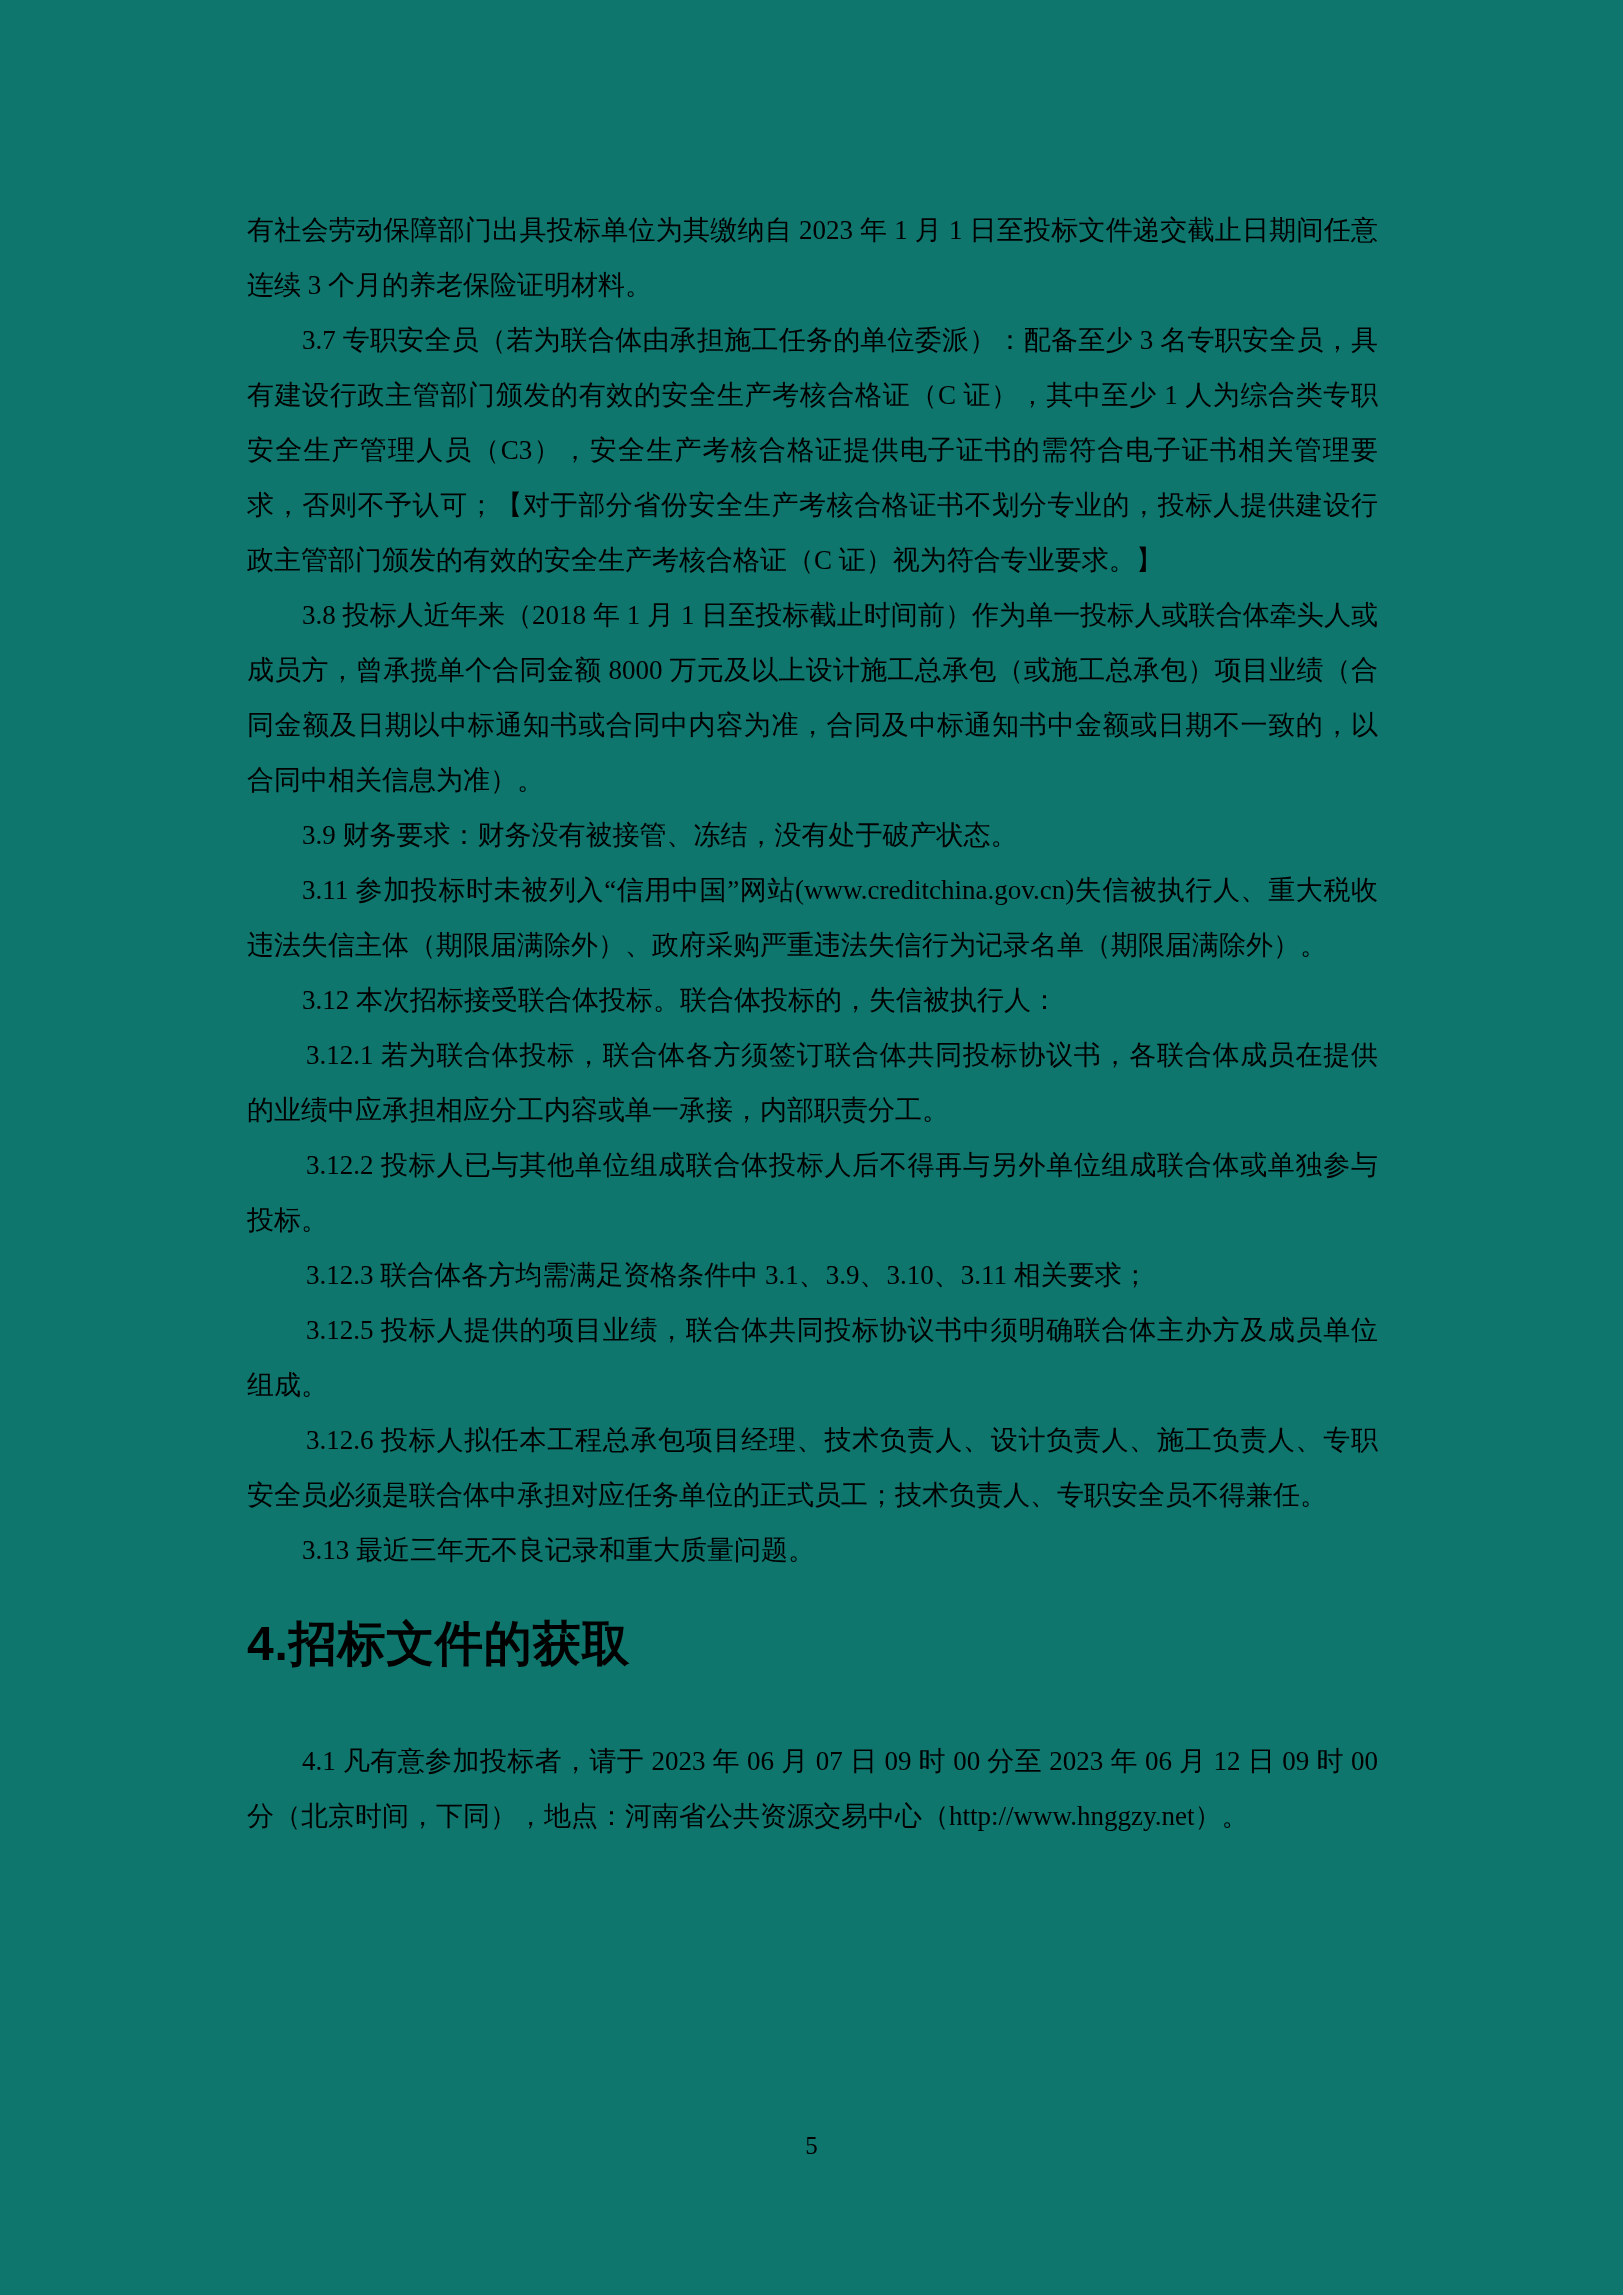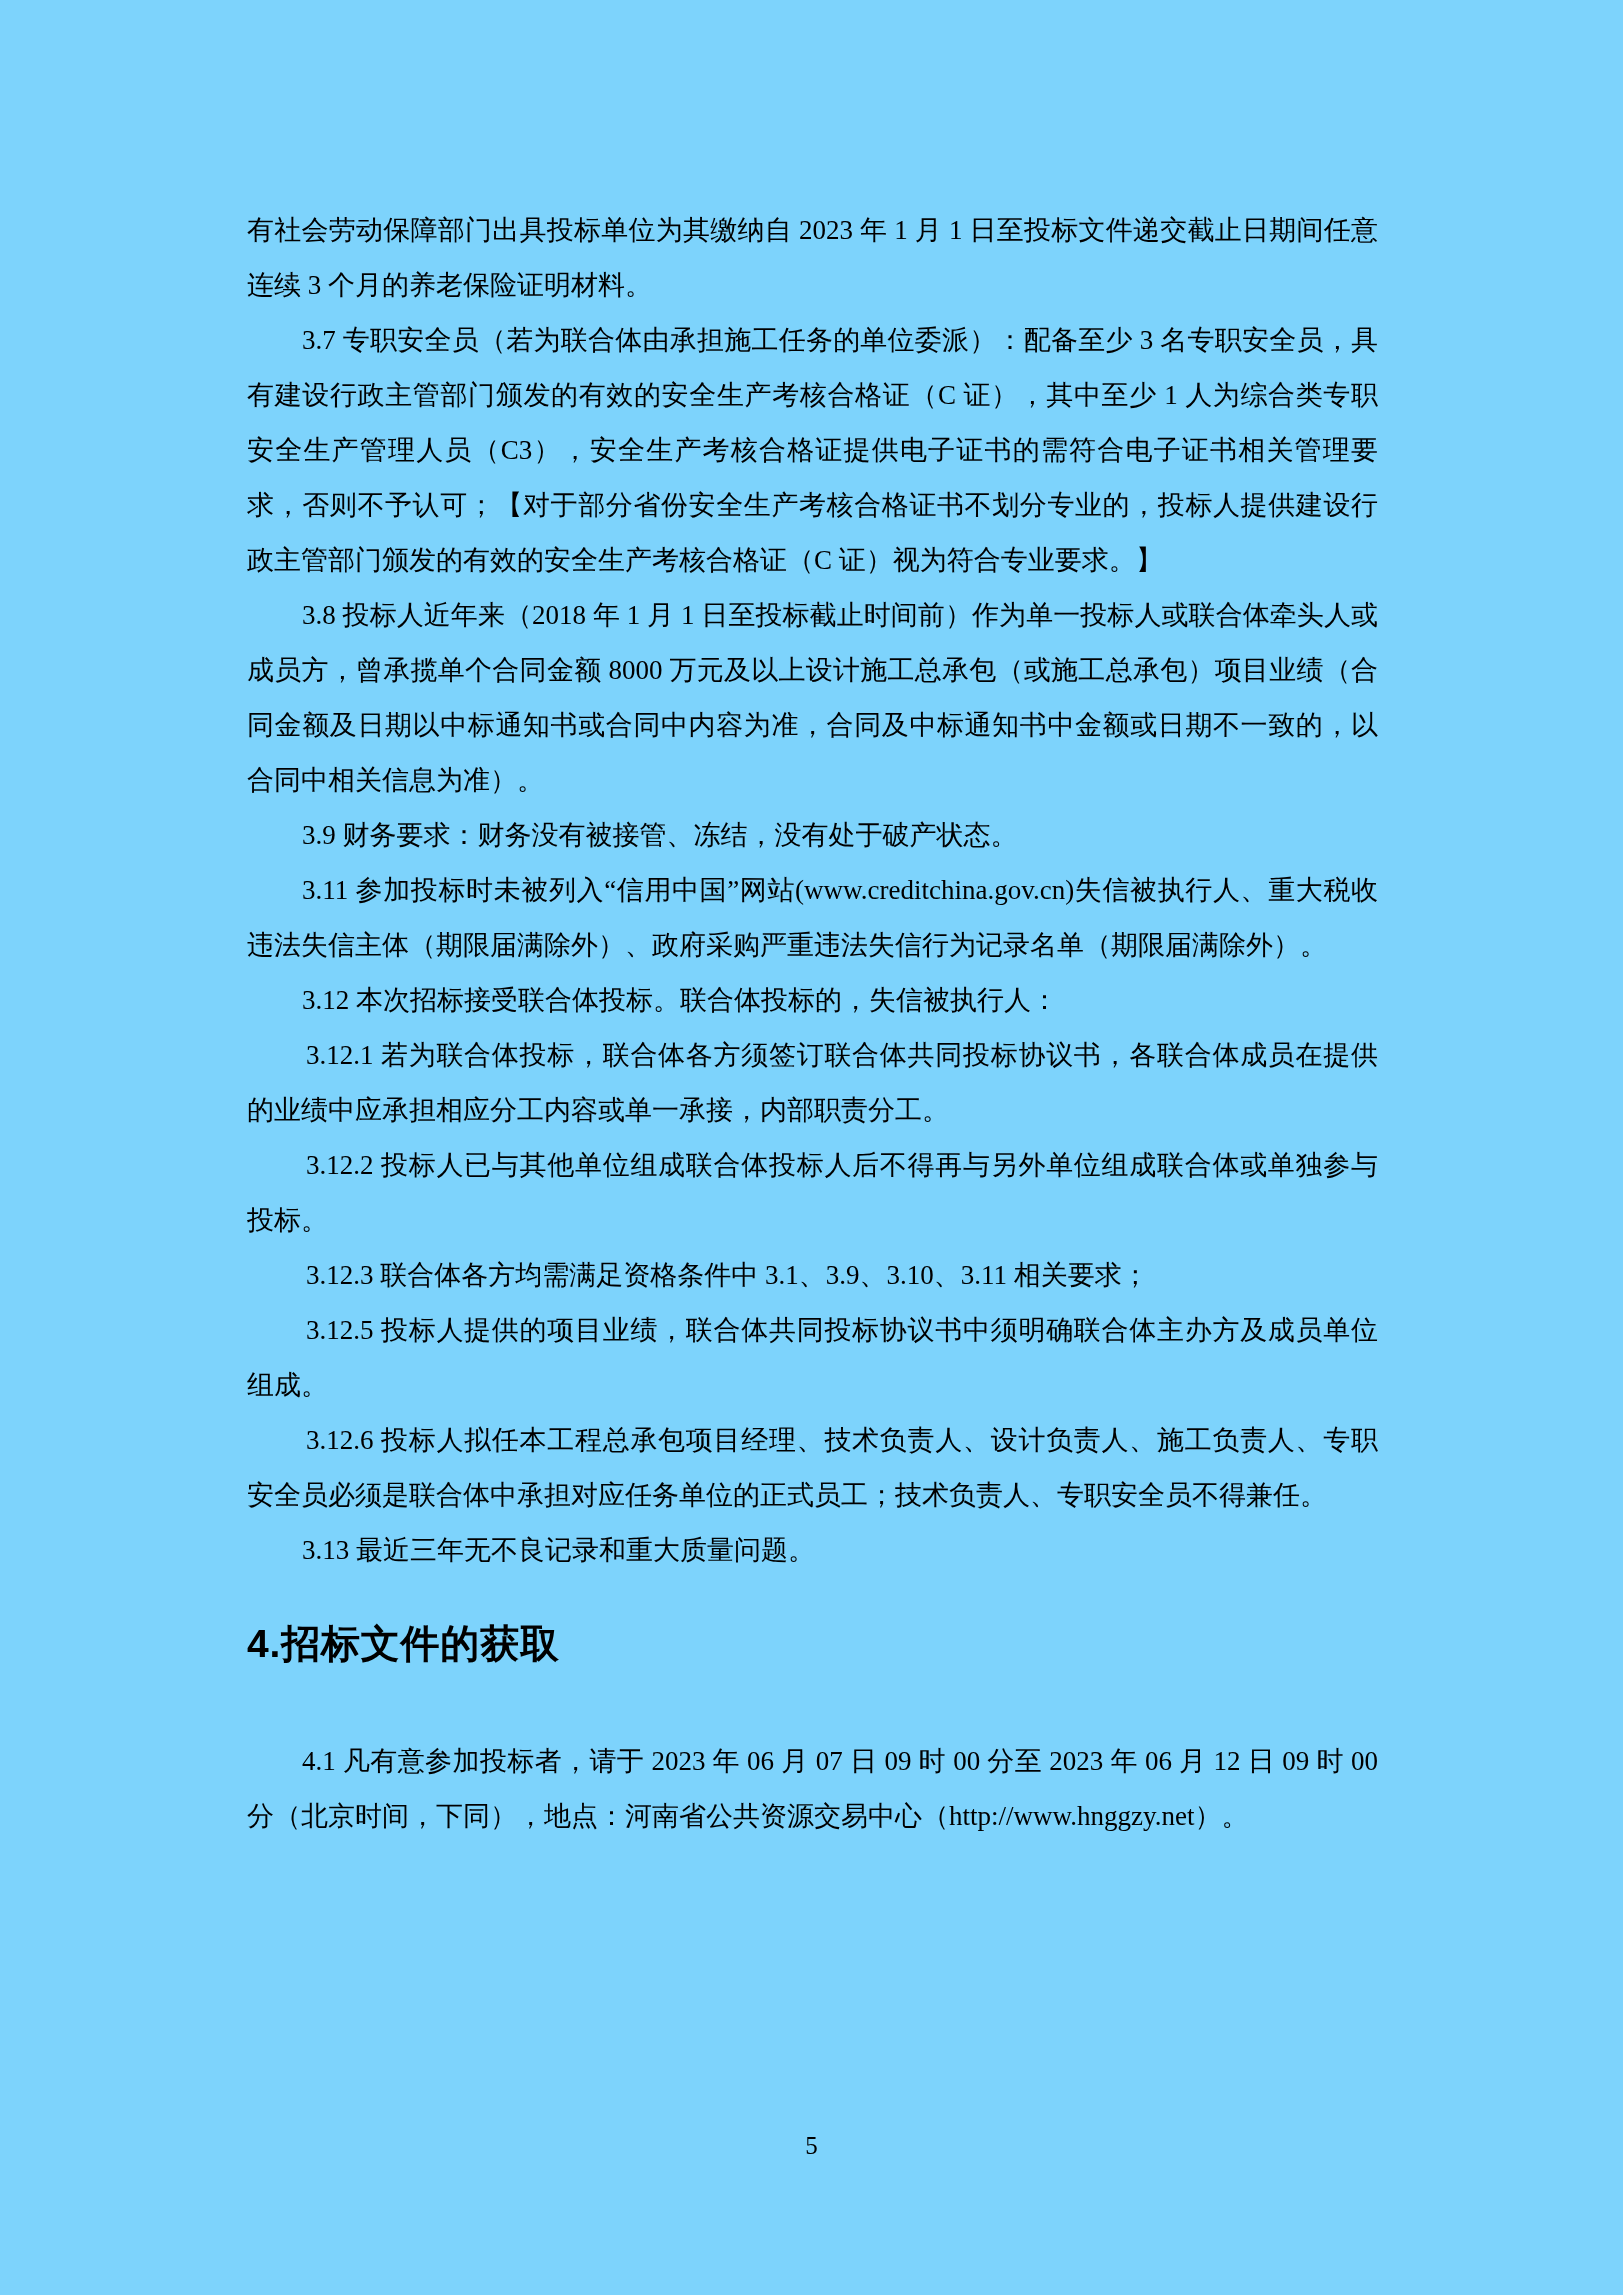--- a/index.html
+++ b/index.html
@@ -4,21 +4,21 @@
 <style>
   html, body {
     margin: 0;
     padding: 0;
     background: #ffffff;
   }
   .page {
     position: relative;
     width: 1623px;
     height: 2295px;
-    background: #7dd3fc;
+    background: #0f766e;
     color: #000000;
     overflow: hidden;
   }
   .content {
     position: absolute;
     left: 247px;
     top: 203px;
     width: 1131px;
     font-family: "Liberation Serif", "DejaVu Serif", serif;
     font-size: 27px;
@@ -38,21 +38,21 @@
   .p-sub {
     padding-left: 55px;
     text-indent: 59px;
   }
   .u-seg {
     text-underline-offset: 5px;
   }
   .section-heading {
     font-family: "Liberation Sans", "DejaVu Sans", sans-serif;
     font-weight: bold;
-    font-size: 39px;
+    font-size: 48px;
     line-height: 59px;
     letter-spacing: 0.8px;
     text-align: left;
     text-indent: 0;
     margin-top: 36px !important;
   }
   .p-41 {
     margin-top: 61px !important;
   }
   .page-number {

